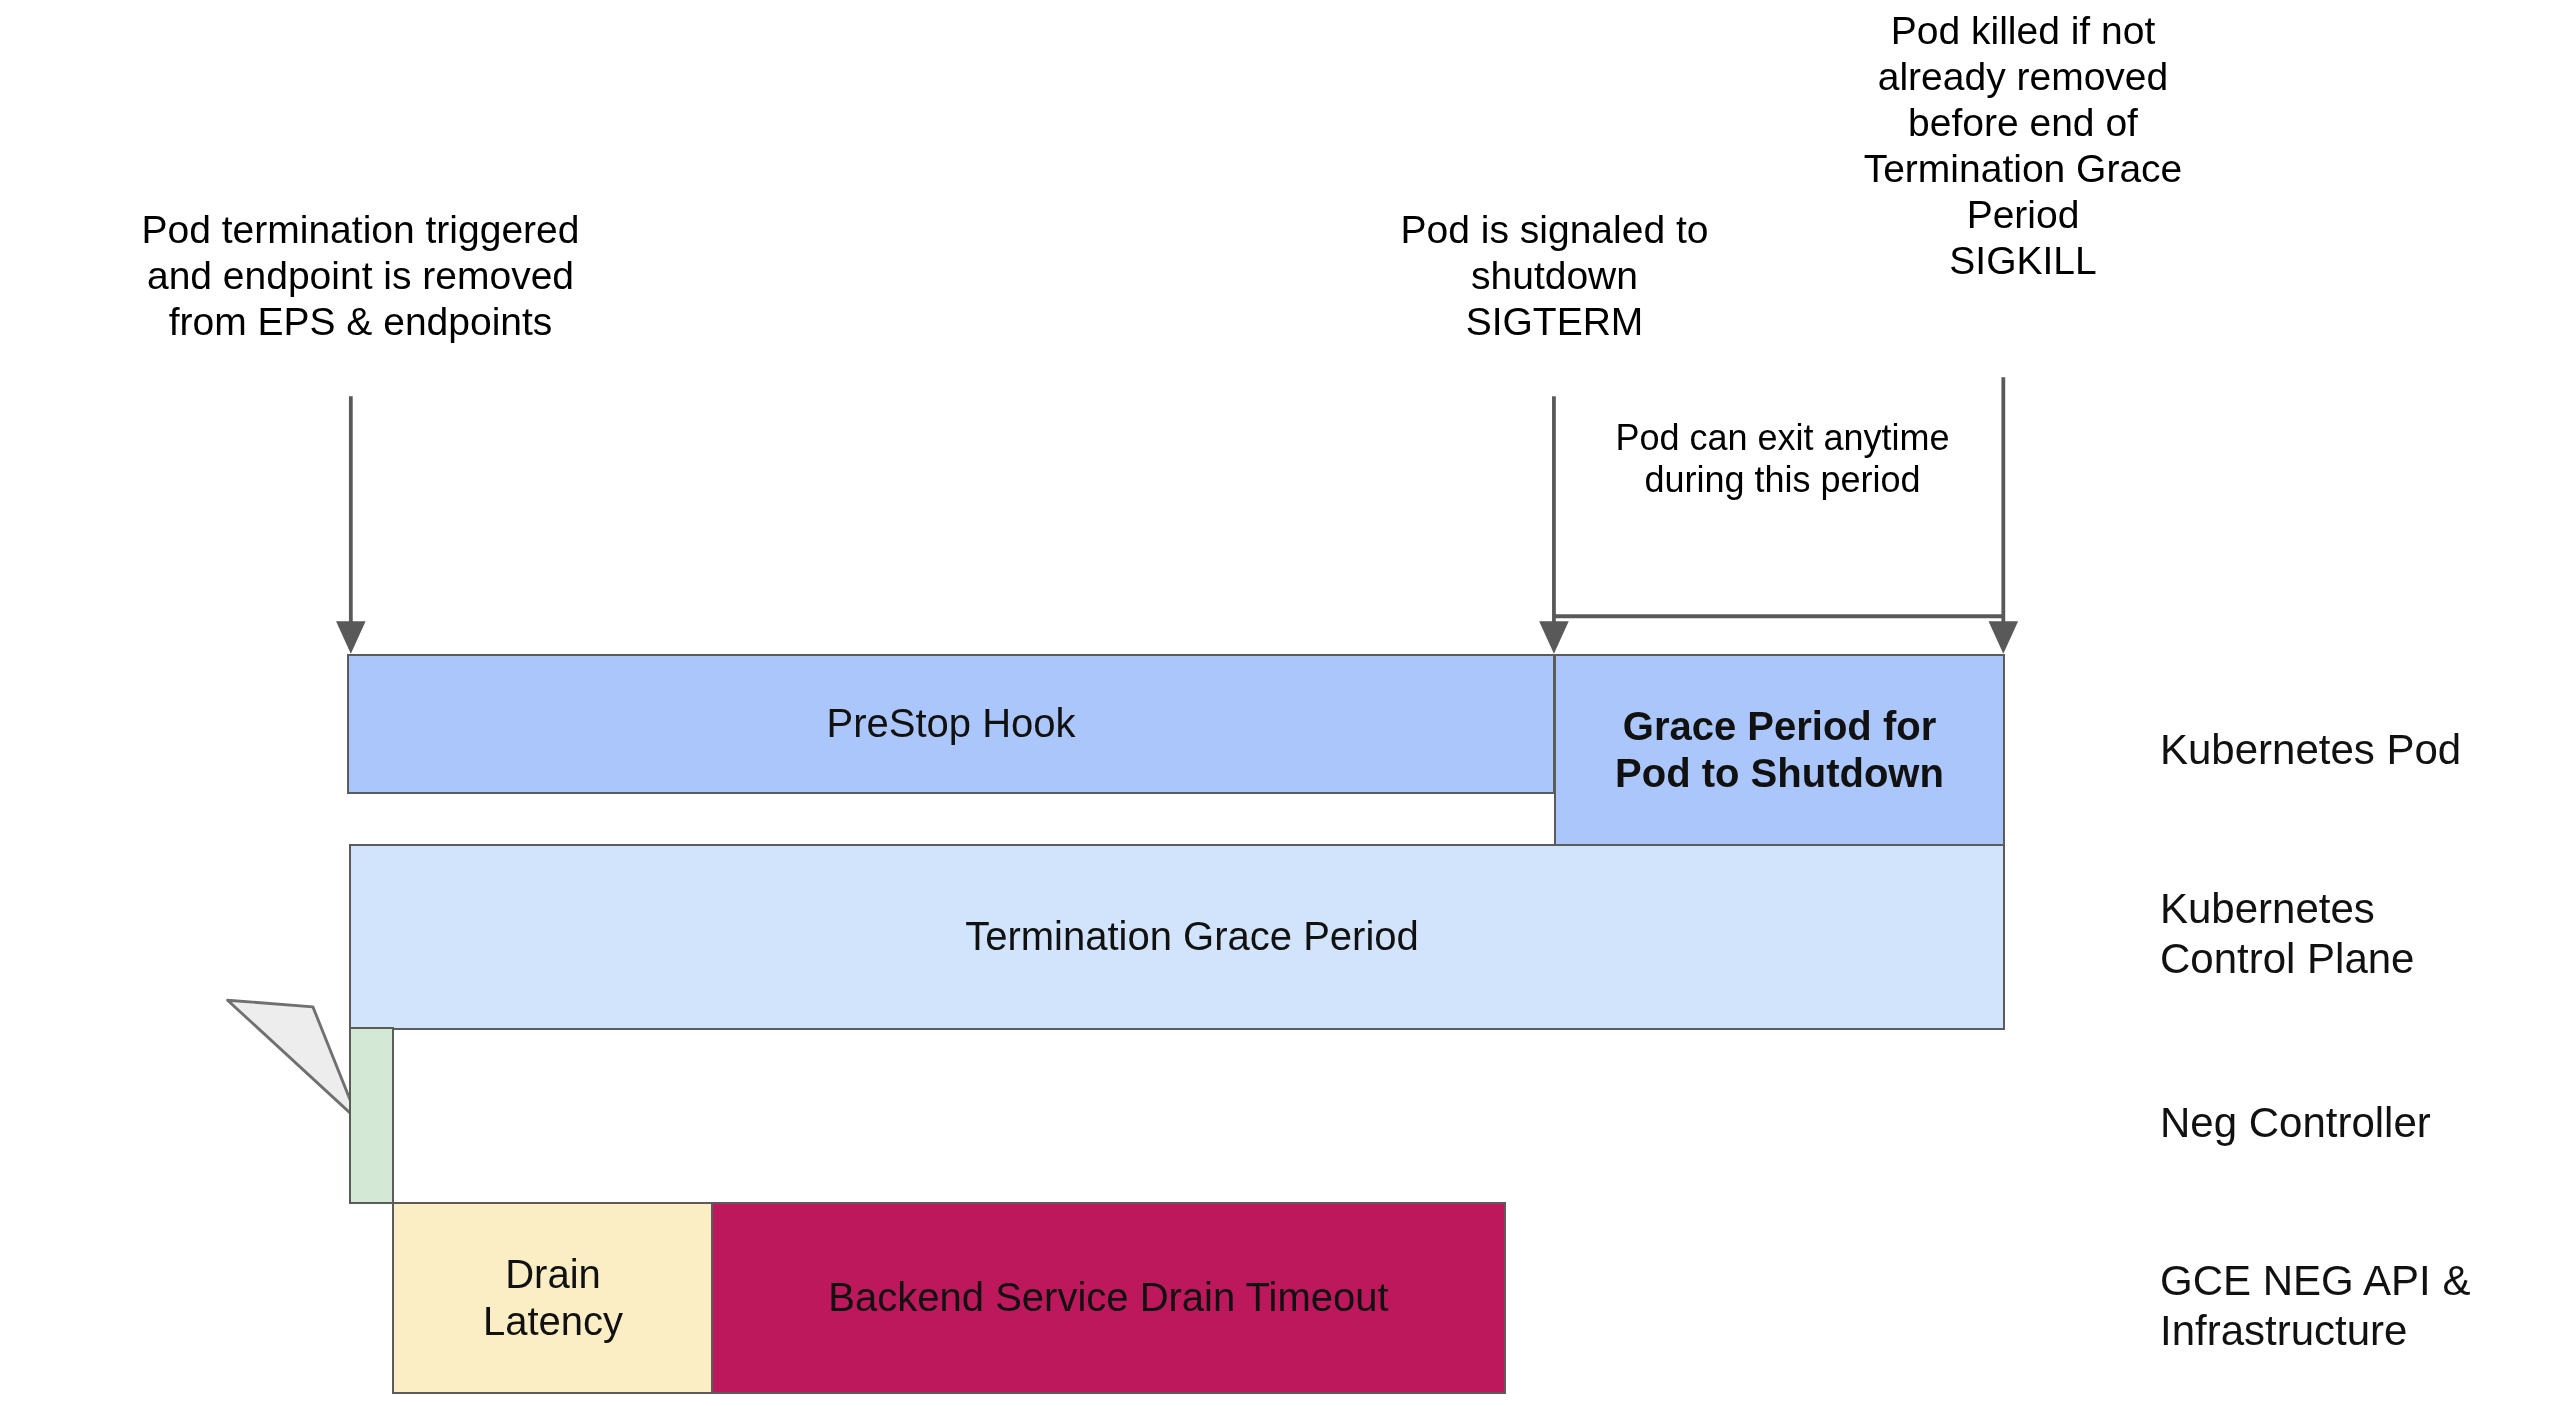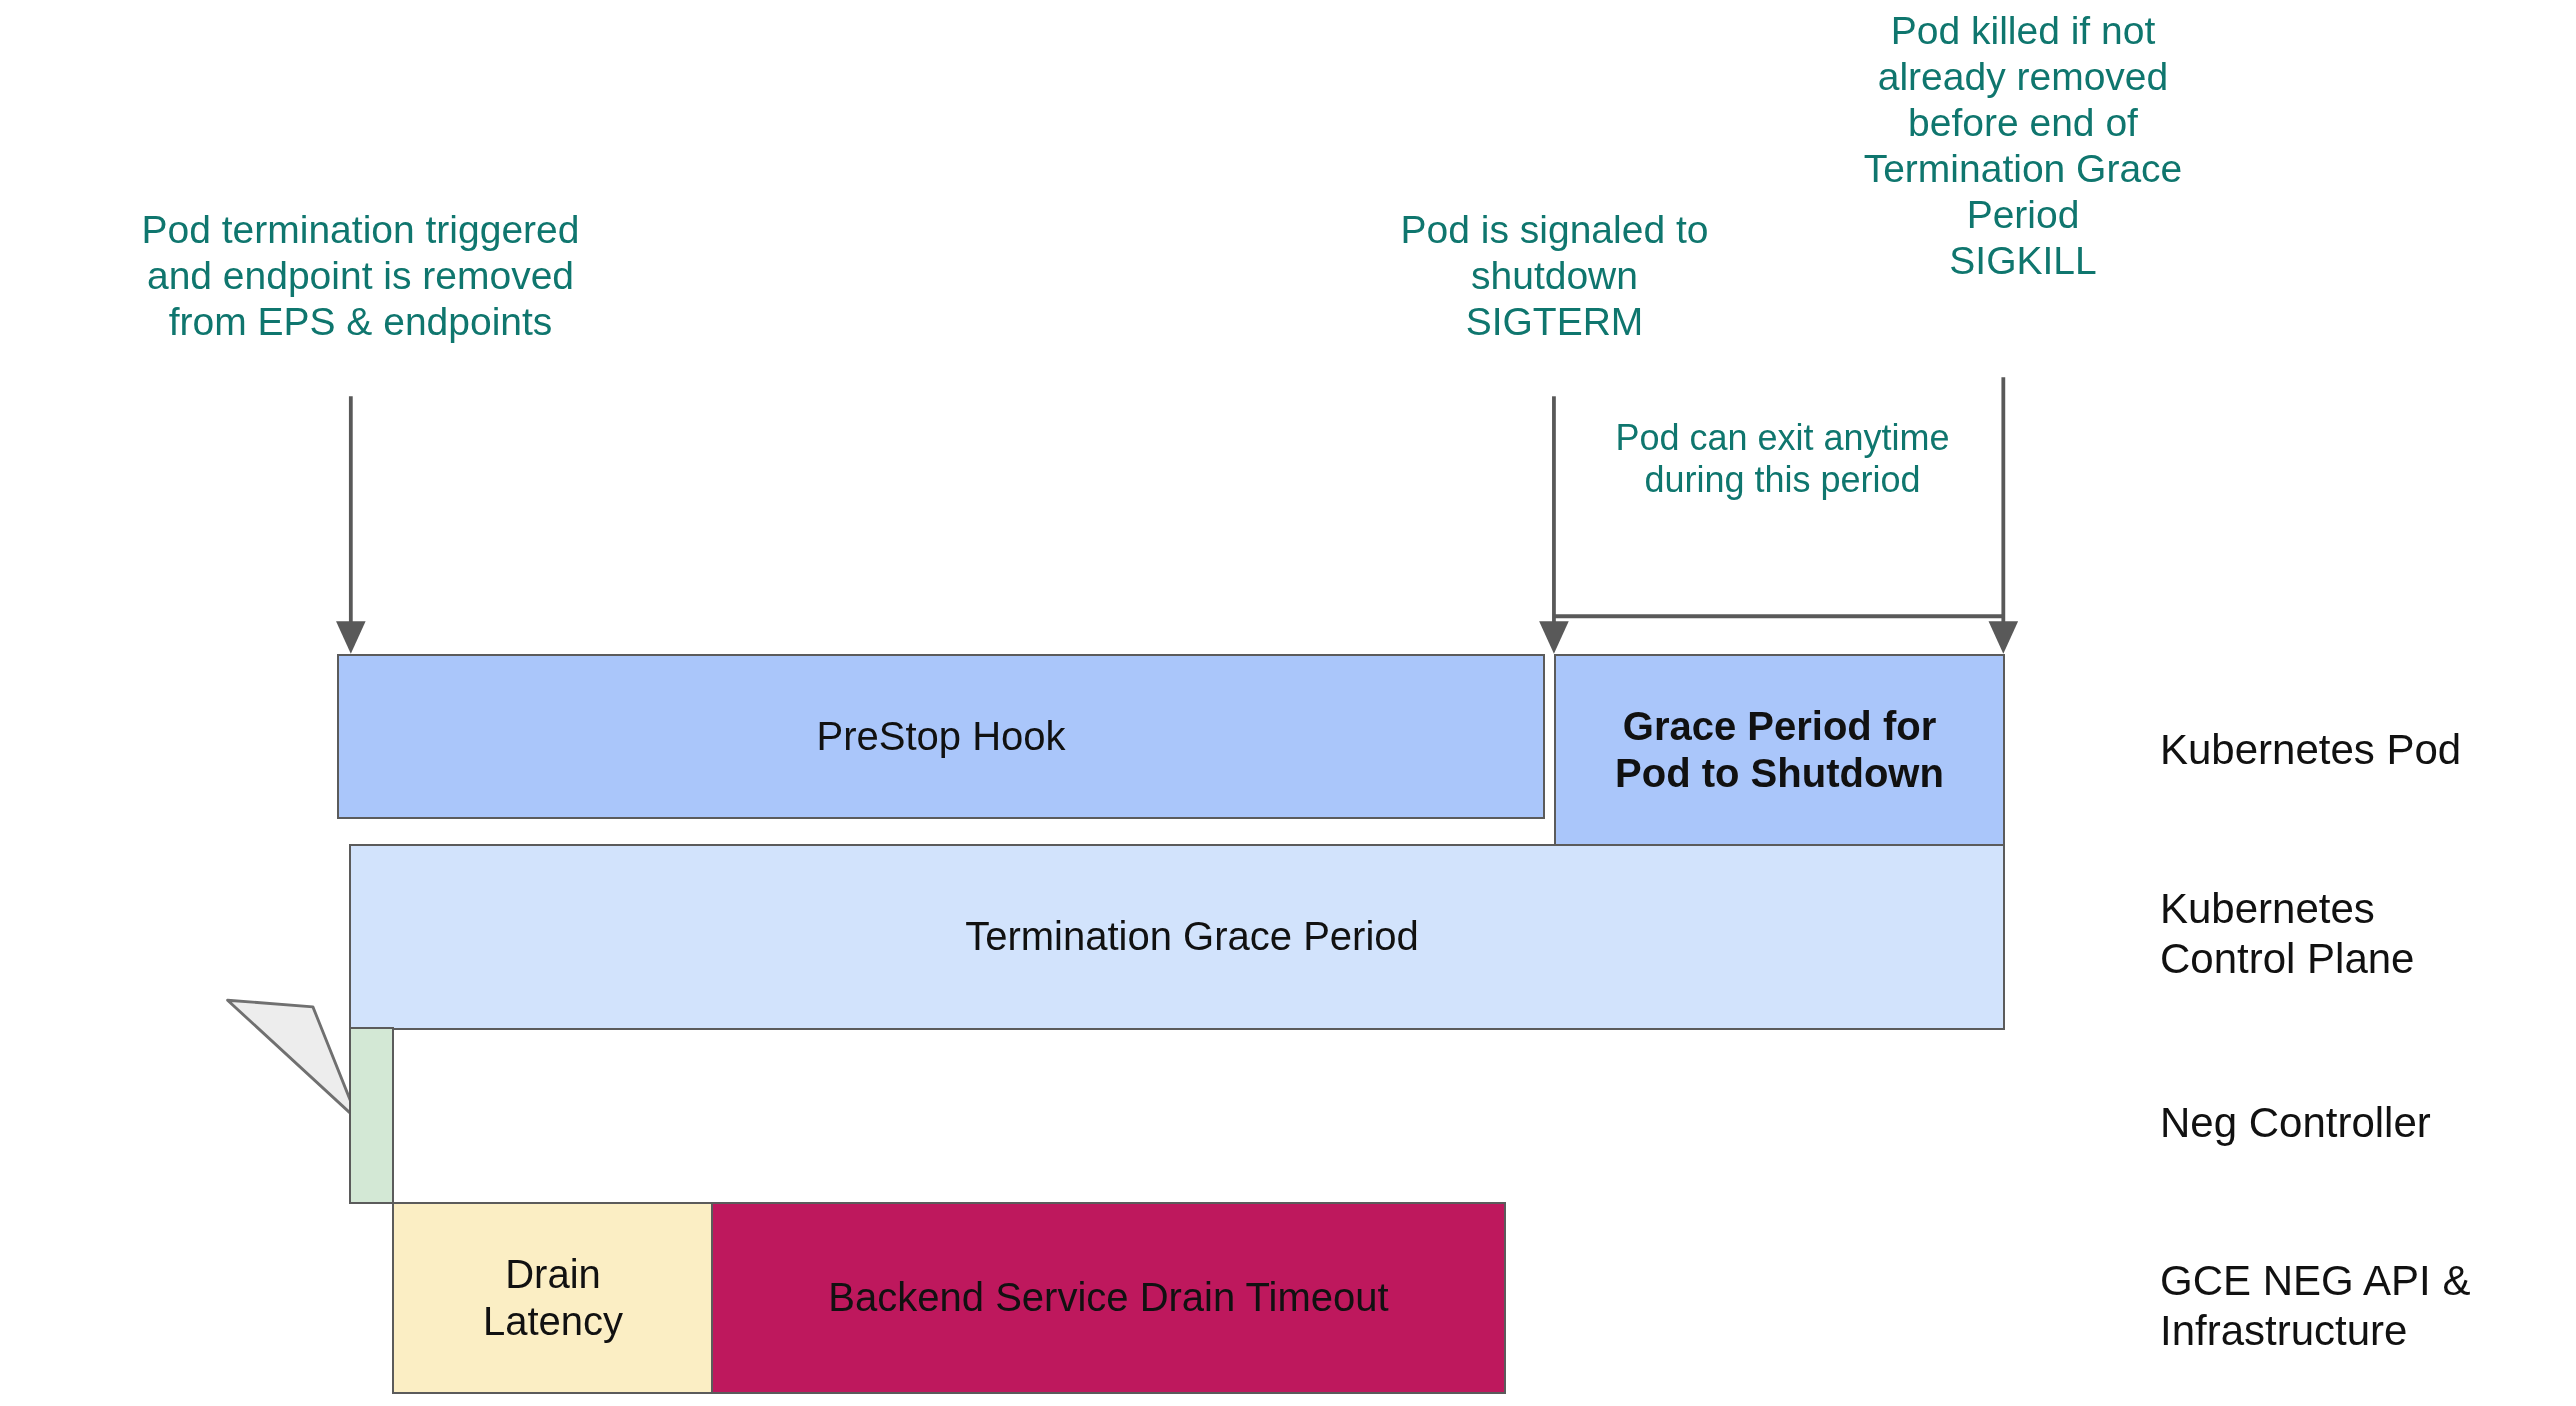--- a/index.html
+++ b/index.html
@@ -17,21 +17,21 @@
     height: 1406px;
     background: #ffffff;
     overflow: hidden;
   }
 
   .note {
     position: absolute;
     text-align: center;
     font-size: 39px;
     line-height: 1.18;
-    color: #0f766e;
+    color: #000000;
     white-space: pre-line;
     font-family: "Liberation Sans", sans-serif;
   }
 
   
   .bar {
     position: absolute;
     box-sizing: border-box;
     border: 2.8px solid #5b5b5b;
     display: flex;
@@ -128,21 +128,21 @@
 already removed
 before end of
 Termination Grace
 Period
 SIGKILL</div>
 
   <div class="note" style="left:1569px; top:417px; width:427px; font-size:36px;">Pod can exit anytime
 during this period</div>
 
 
-  <div class="bar bar-prestop" style="left:337px; top:654px; width:1208px; height:165px;">PreStop Hook</div>
+  <div class="bar bar-prestop" style="left:347px; top:654px; width:1208px; height:140px;">PreStop Hook</div>
 
   <div class="bar bar-gracepod" style="left:1554px; top:654px; width:451px; height:192px;font-weight:bold;">Grace Period for
 Pod to Shutdown</div>
 
   <div class="bar bar-tgp" style="left:349px; top:844px; width:1656px; height:186px;padding-left:30px;">Termination Grace Period</div>
 
   <div class="bar bar-neg" style="left:349px; top:1027px; width:45px; height:177px;"></div>
 
   <div class="bar bar-drain" style="left:392px; top:1202px; width:322px; height:192px;">Drain
 Latency</div>

